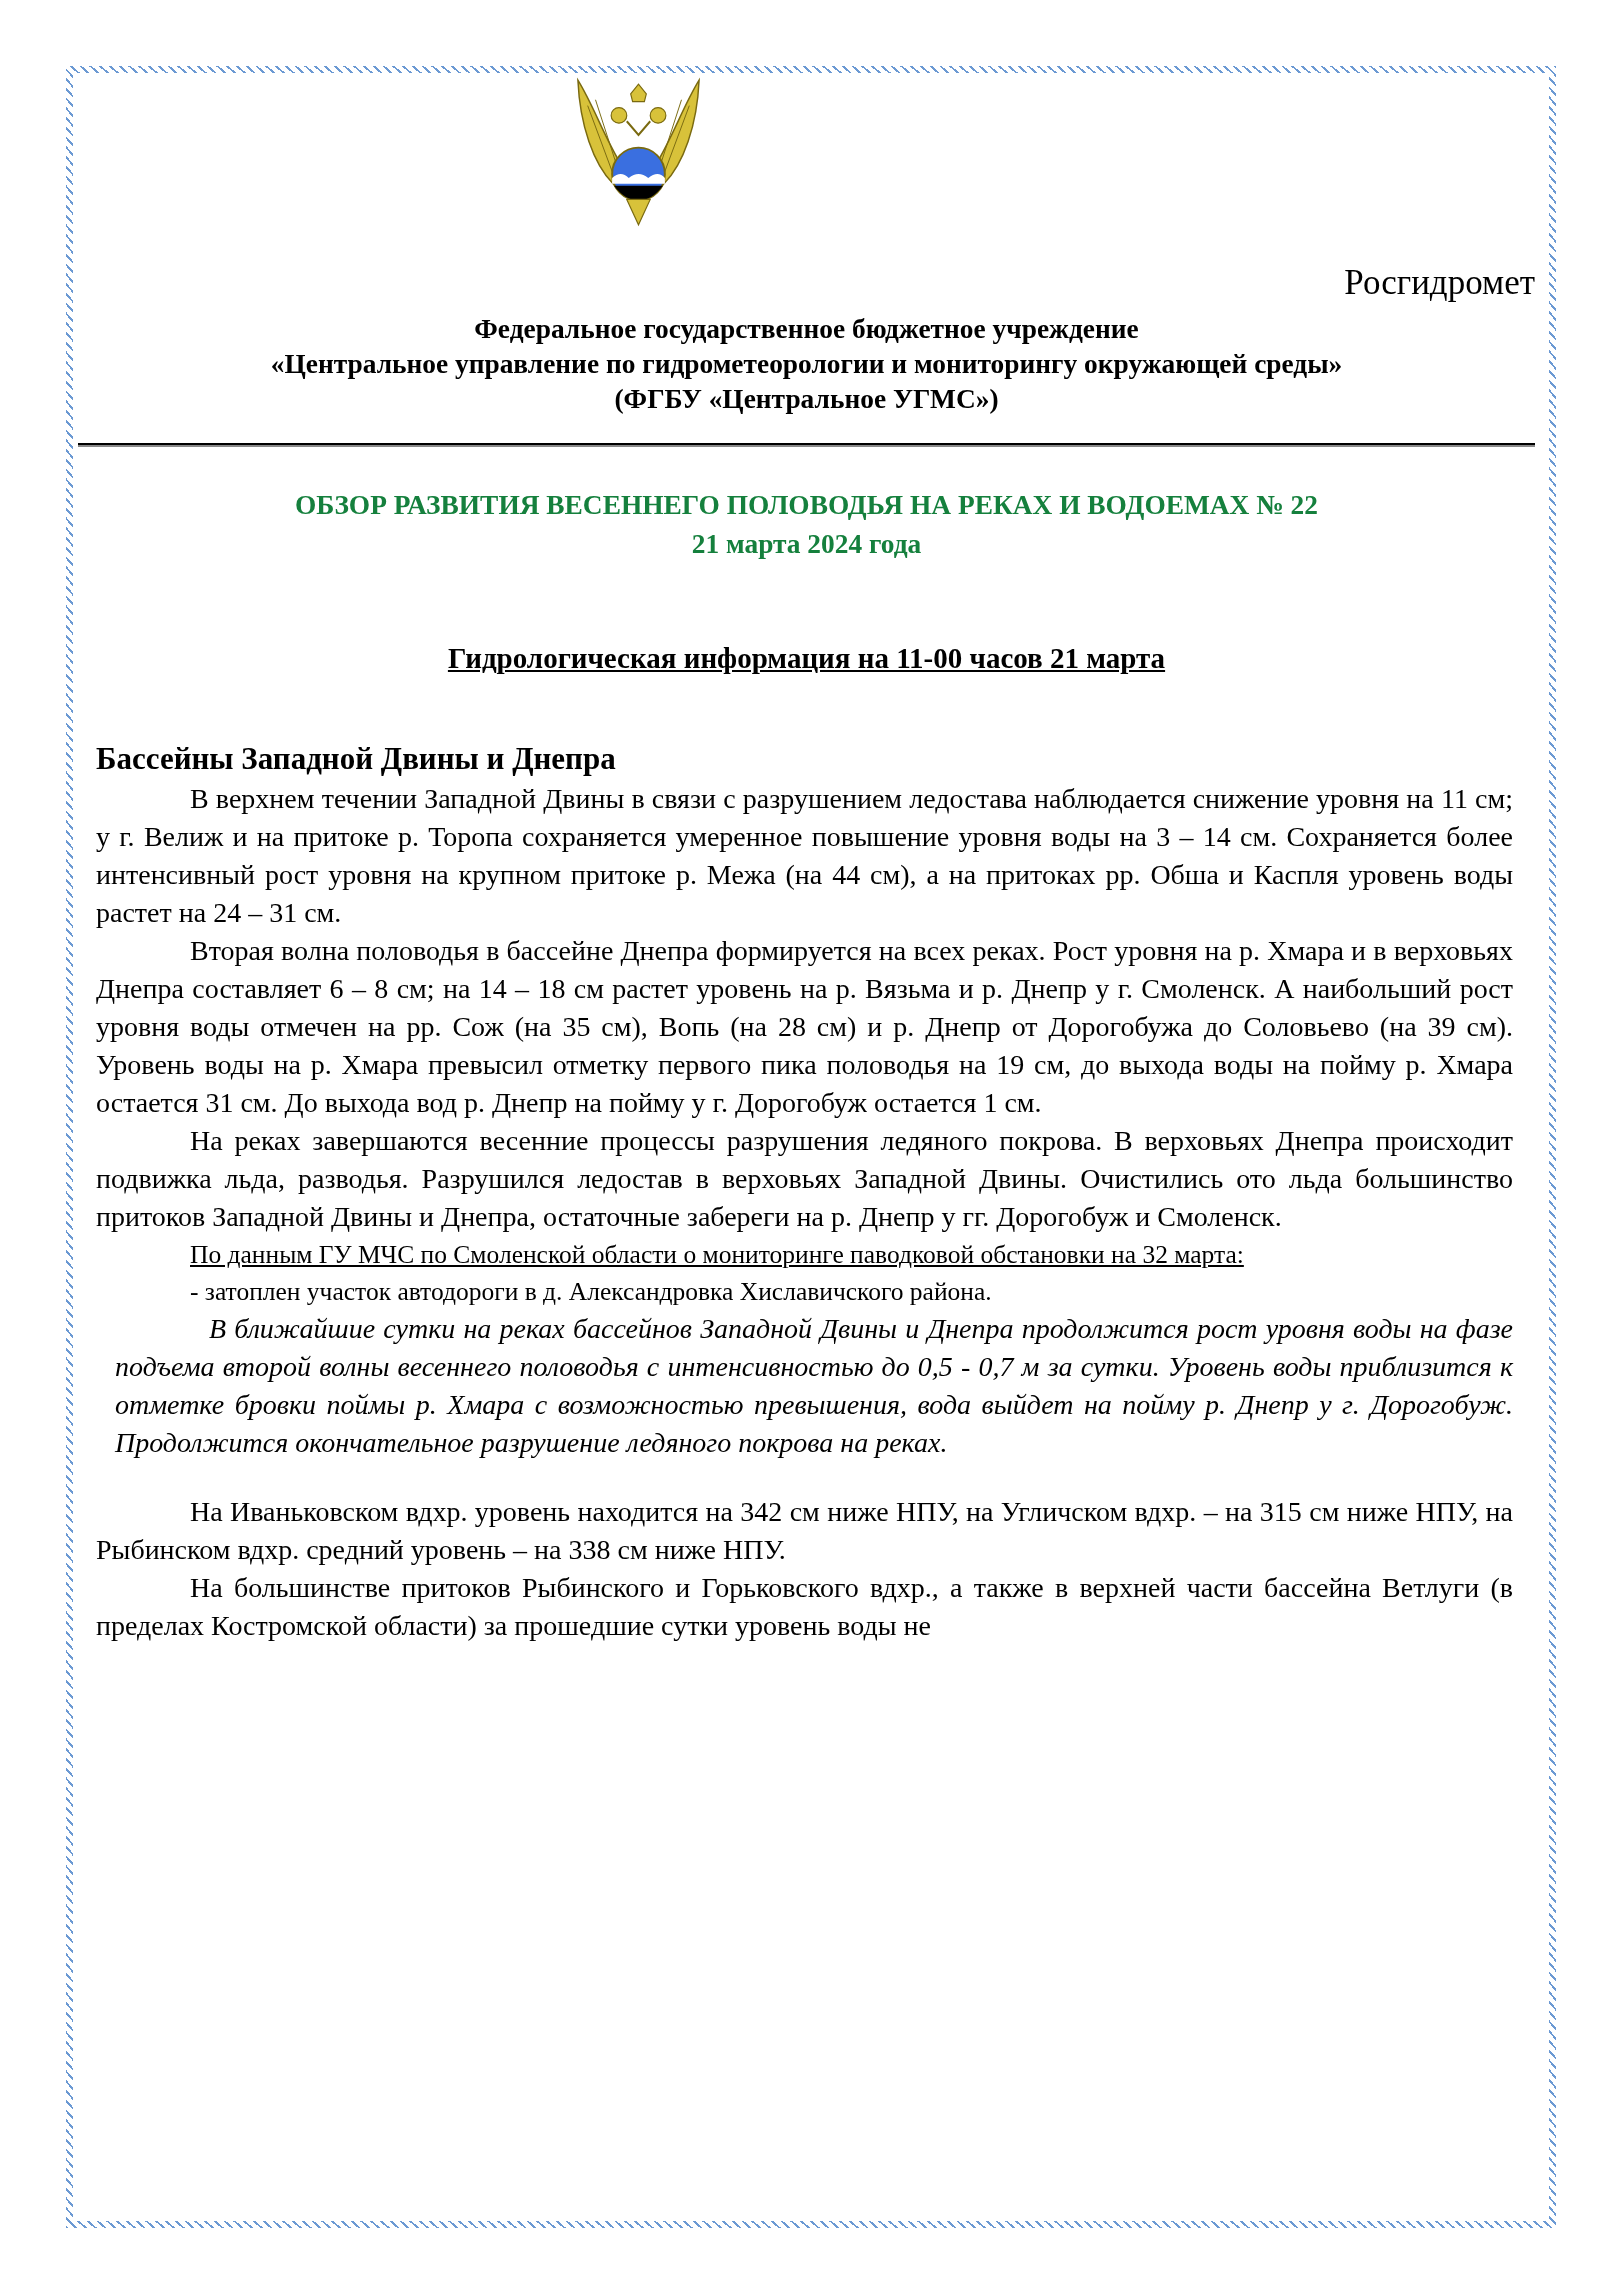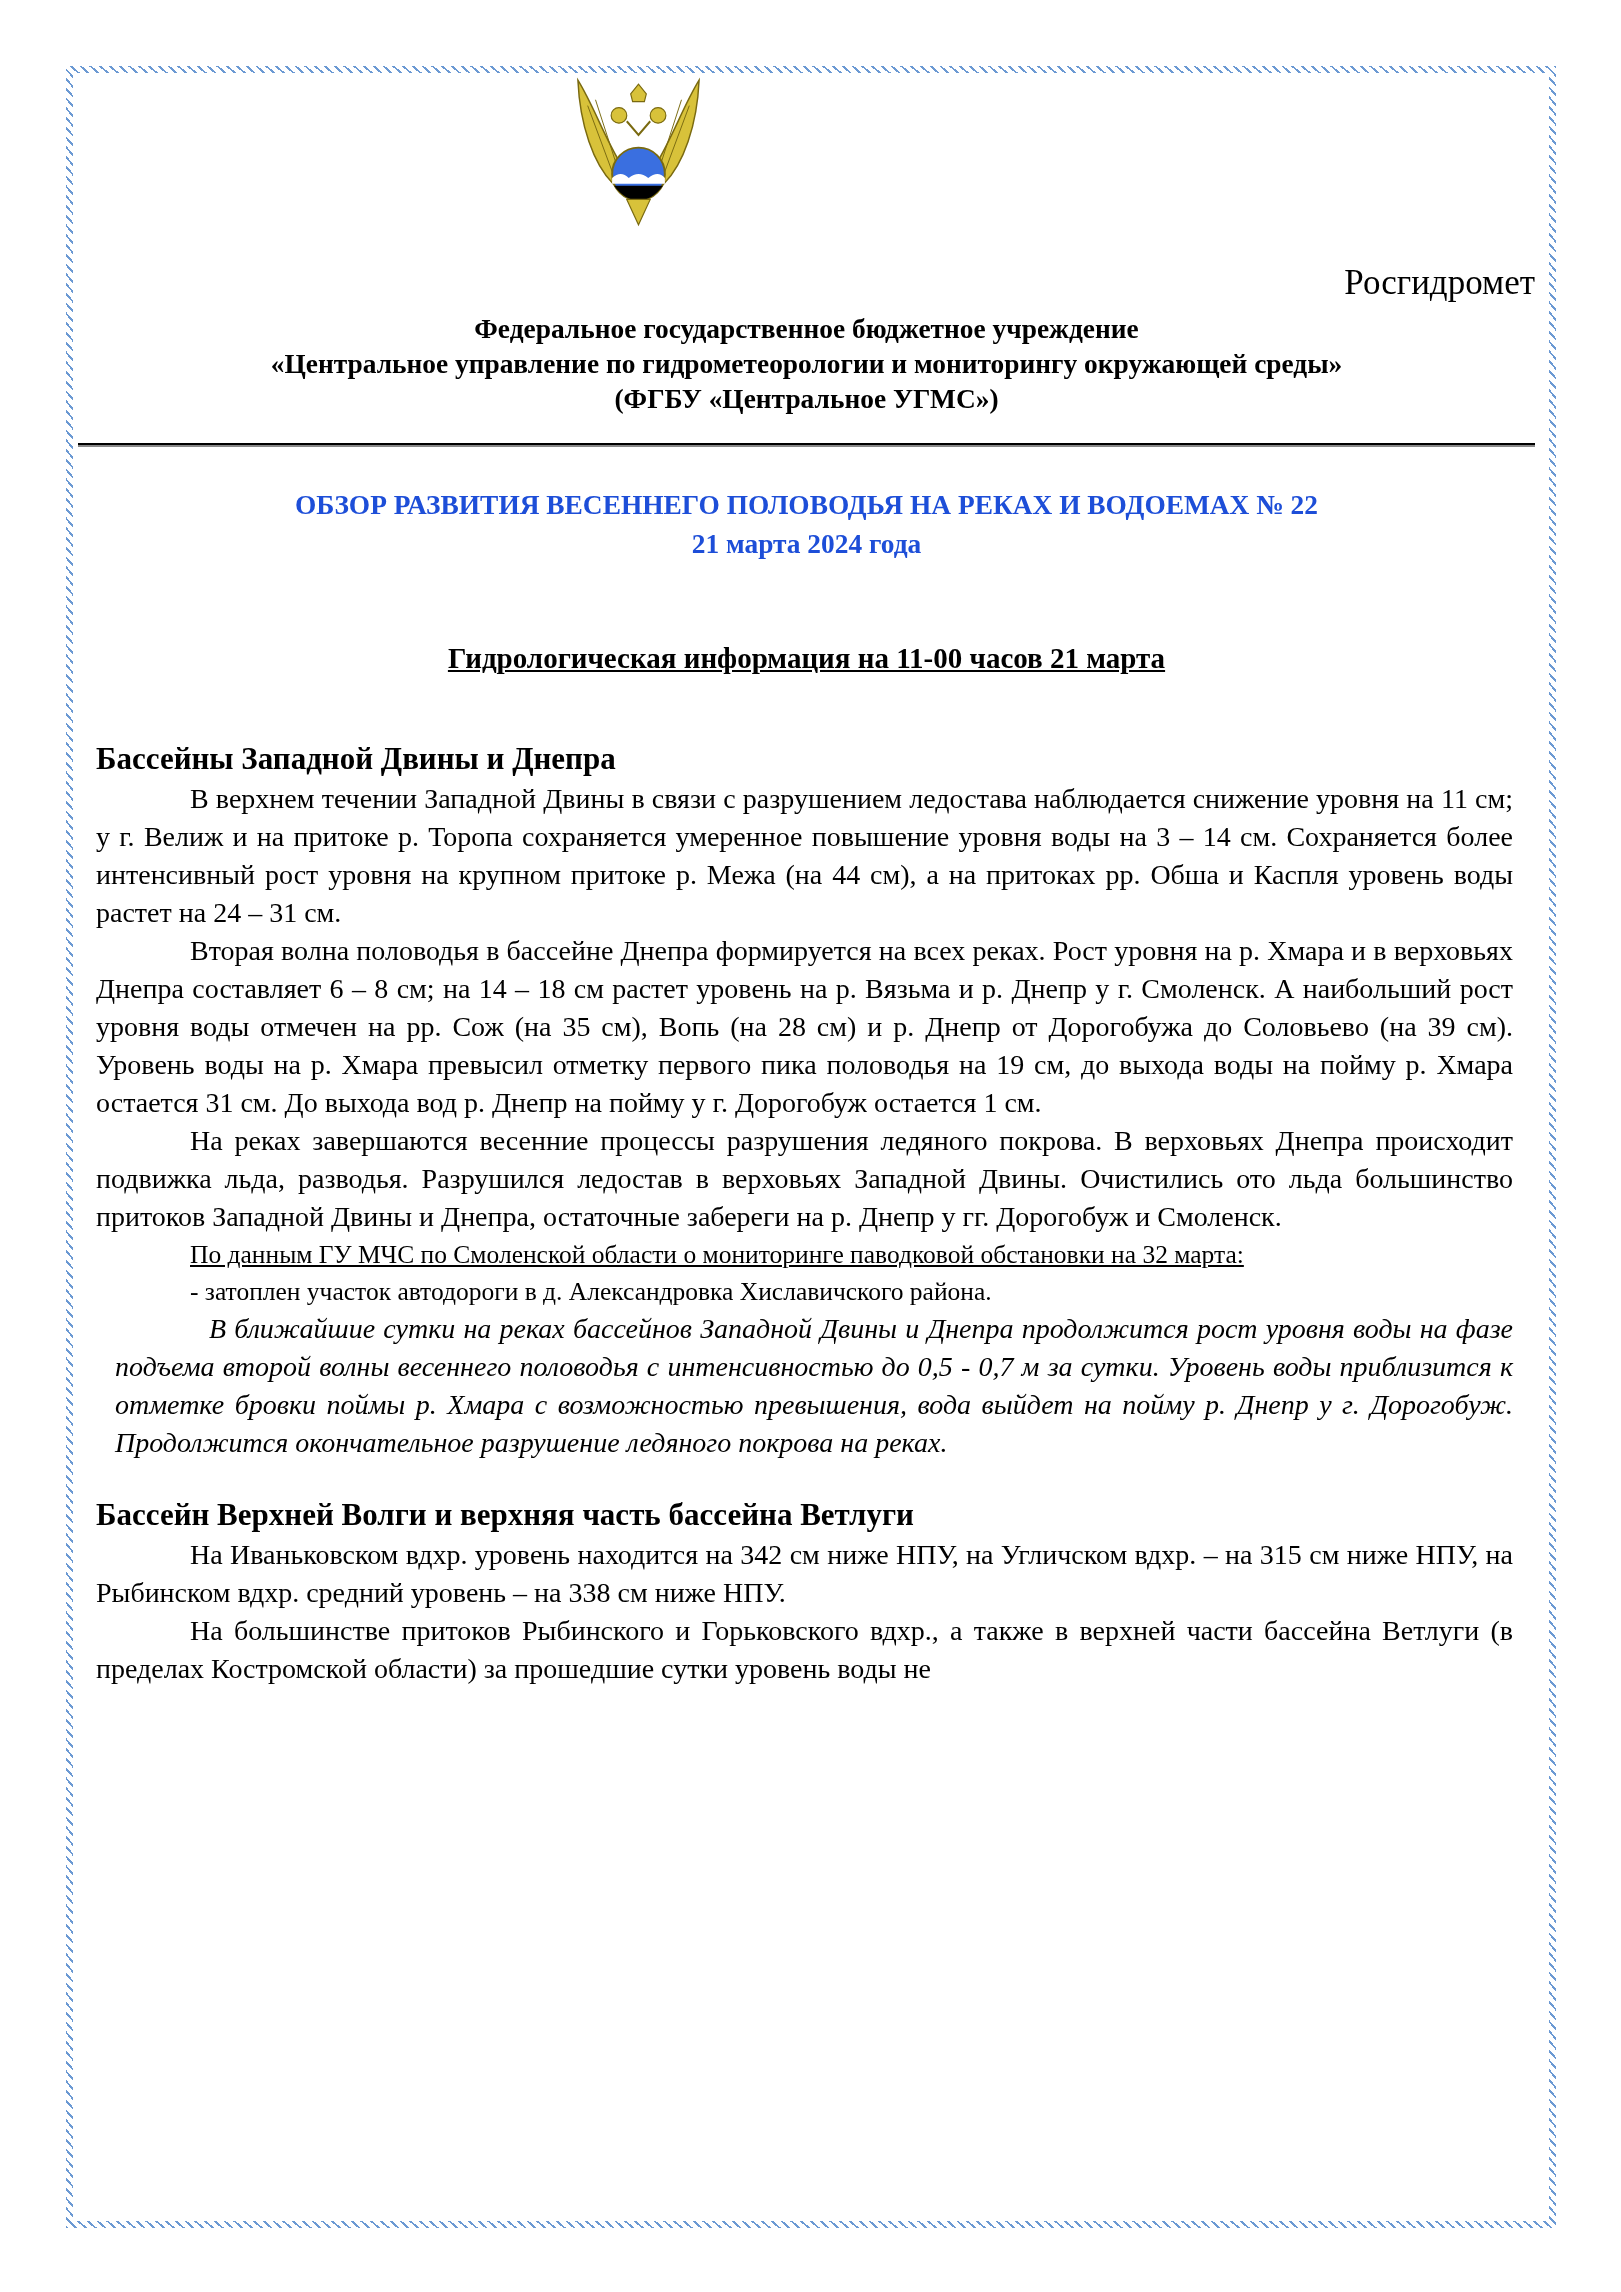--- a/index.html
+++ b/index.html
@@ -21,21 +21,21 @@
 
   .header { position: absolute; left: 78px; width: 1457px; text-align: center; }
   .org-short { top: 263px; font-size: 35px; font-weight: normal; line-height: 39px; text-align: right; }
   .org-full { top: 312px; font-size: 27.4px; font-weight: bold; line-height: 35px; }
   .org-full div { height: 35px; }
 
   .rule { position: absolute; left: 78px; top: 443px; width: 1457px; height: 3.9px;
           border-top: 2px solid #000; border-bottom: 2px solid #888; box-sizing: border-box; }
 
   .title-block { position: absolute; left: 78px; top: 486px; width: 1457px; text-align: center;
-                 color: #1d4ed8; font-weight: bold; font-size: 27.4px; line-height: 39px; }
+                 color: #15803d; font-weight: bold; font-size: 27.4px; line-height: 39px; }
 
   .info-heading { position: absolute; left: 78px; top: 639px; width: 1457px; text-align: center;
                   font-size: 29px; font-weight: bold; text-decoration: underline; line-height: 39px; }
 
   .content { position: absolute; left: 96px; top: 737px; width: 1417px; font-size: 28px; line-height: 38px; }
   .section-title { font-weight: bold; font-size: 31px; line-height: 43px; margin: 0; }
   .p { margin: 0; text-align: justify; text-indent: 94px; }
   .p.small { font-size: 25.5px; line-height: 37px; }
   .u { text-decoration: underline; }
   .i { font-style: italic; margin-left: 19px; }
@@ -84,17 +84,16 @@
   <h2 class="section-title">Бассейны Западной Двины и Днепра</h2>
   <p class="p">В верхнем течении Западной Двины в связи с разрушением ледостава наблюдается снижение уровня на 11 см; у г. Велиж и на притоке р. Торопа сохраняется умеренное повышение уровня воды на 3 – 14 см. Сохраняется более интенсивный рост уровня на крупном притоке р. Межа (на 44 см), а на притоках рр. Обша и Каспля уровень воды растет на 24 – 31 см.</p>
   <p class="p">Вторая волна половодья в бассейне Днепра формируется на всех реках. Рост уровня на р. Хмара и в верховьях Днепра составляет 6 – 8 см; на 14 – 18 см растет уровень на р. Вязьма и р. Днепр у г. Смоленск.  А наибольший рост уровня воды отмечен на рр. Сож (на 35 см), Вопь (на 28 см) и р. Днепр от Дорогобужа до Соловьево (на 39 см). Уровень воды на р. Хмара превысил отметку первого пика половодья на 19 см, до выхода воды на пойму р. Хмара остается 31 см. До выхода вод р. Днепр на пойму  у г. Дорогобуж остается 1 см.</p>
   <p class="p">На реках  завершаются весенние процессы разрушения ледяного покрова. В верховьях Днепра происходит подвижка льда, разводья. Разрушился ледостав в верховьях Западной Двины. Очистились ото льда большинство притоков Западной Двины и Днепра, остаточные забереги на р. Днепр у гг. Дорогобуж и Смоленск.</p>
   <p class="p small u">По данным ГУ МЧС по Смоленской области о мониторинге паводковой обстановки на 32 марта:</p>
   <p class="p small">- затоплен участок автодороги в д. Александровка Хиславичского района.</p>
   <p class="p i">В ближайшие сутки на реках бассейнов Западной Двины и Днепра продолжится рост уровня воды на фазе подъема второй волны весеннего половодья с интенсивностью до 0,5 - 0,7 м за сутки. Уровень воды приблизится к отметке бровки поймы р. Хмара с возможностью превышения, вода выйдет на пойму р. Днепр у г. Дорогобуж. Продолжится окончательное разрушение ледяного покрова на реках.</p>
 
   <div class="gap"></div>
 
-  <h2 class="section-title">Бассейн Верхней Волги и верхняя часть бассейна Ветлуги</h2>
   <p class="p">На Иваньковском вдхр. уровень находится на 342 см ниже НПУ, на Угличском вдхр. – на 315 см ниже НПУ, на Рыбинском вдхр. средний уровень – на 338 см ниже НПУ.</p>
   <p class="p">На большинстве притоков Рыбинского и Горьковского вдхр., а также в верхней части бассейна Ветлуги (в пределах Костромской области) за прошедшие сутки уровень воды не</p>
 </div>
 
 
 </body></html>

